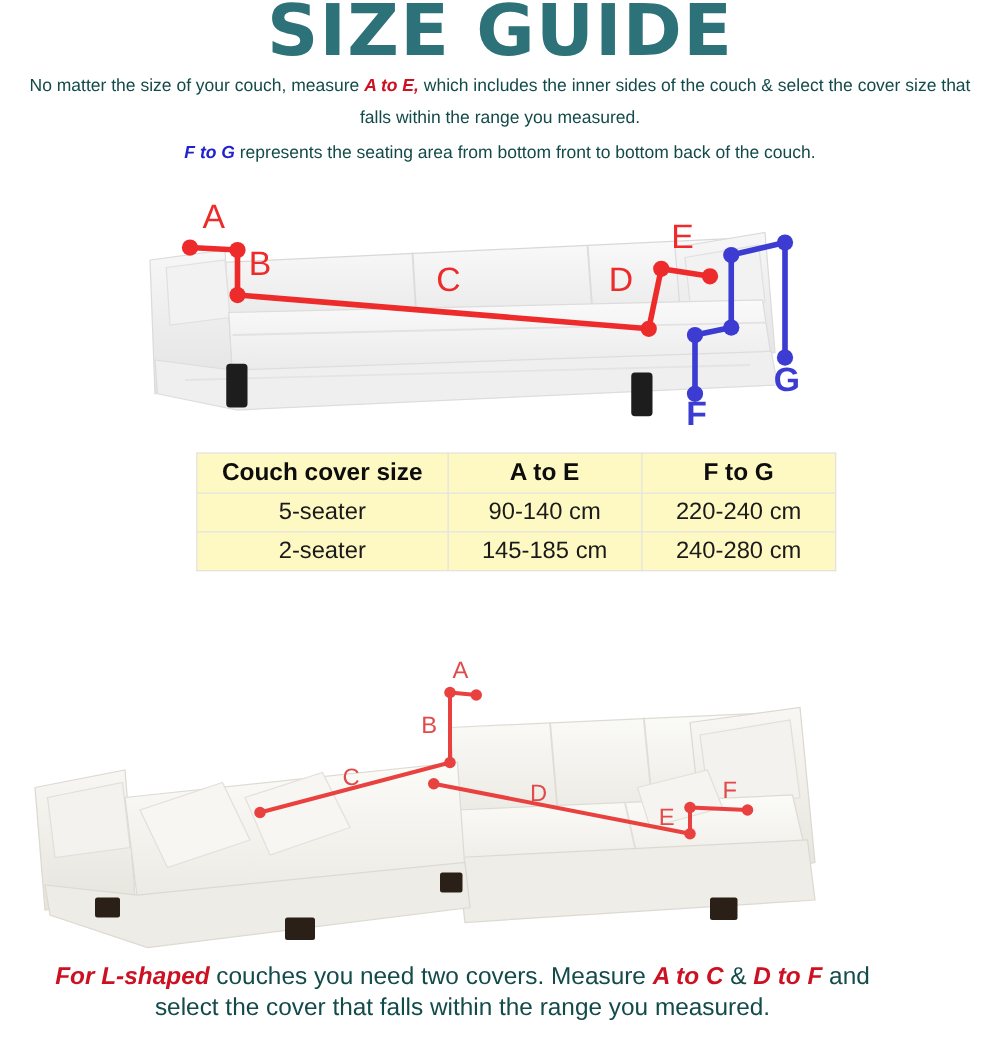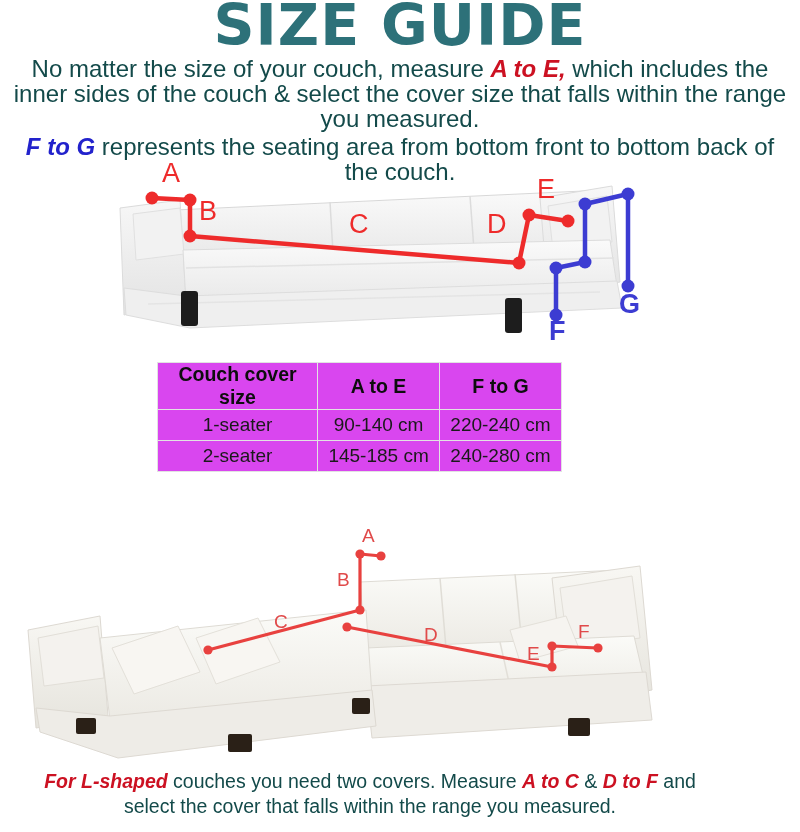--- a/index.html
+++ b/index.html
@@ -24,21 +24,21 @@
     font-weight: bold;
     letter-spacing: 1px;
     color: #2d7179;
     margin: -4px 0 2px 0;
     font-family: "DejaVu Sans", sans-serif;
   }
 
   
   .intro {
     text-align: center;
-    font-size: 24px;
+    font-size: 14px;
     line-height: 25px;
     color: #134a4a;
     padding: 0 12px;
     font-family: "Liberation Sans", sans-serif;
   }
   .intro.p1 { margin: 2px 0 0 0; }
   .intro.p2 { margin: 3px 0 0 0; }
   .em-red {
     color: #cc1122;
     font-weight: bold;
@@ -52,22 +52,22 @@
 
   
   .table-wrap {
     position: absolute;
     left: 157px;
     top: 362px;
     width: 481px;
   }
   table.size-table {
     border-collapse: collapse;
-    width: 405px;
-    background: #d946ef;
+    width: 512px;
+    background: #fef9c3;
   }
   table.size-table th,
   table.size-table td {
     border: 1px solid #e2e2e2;
     text-align: center;
     font-size: 19px;
     height: 30px;
     padding: 0 6px;
     font-family: "Liberation Sans", sans-serif;
   }
@@ -191,21 +191,21 @@
   <table class="size-table">
     <thead>
       <tr>
         <th>Couch cover size</th>
         <th>A to E</th>
         <th>F to G</th>
       </tr>
     </thead>
     <tbody>
       <tr>
-        <td>1-seater</td>
+        <td>5-seater</td>
         <td>90-140 cm</td>
         <td>220-240 cm</td>
       </tr>
       <tr>
         <td>2-seater</td>
         <td>145-185 cm</td>
         <td>240-280 cm</td>
       </tr>
     </tbody>
   </table>

